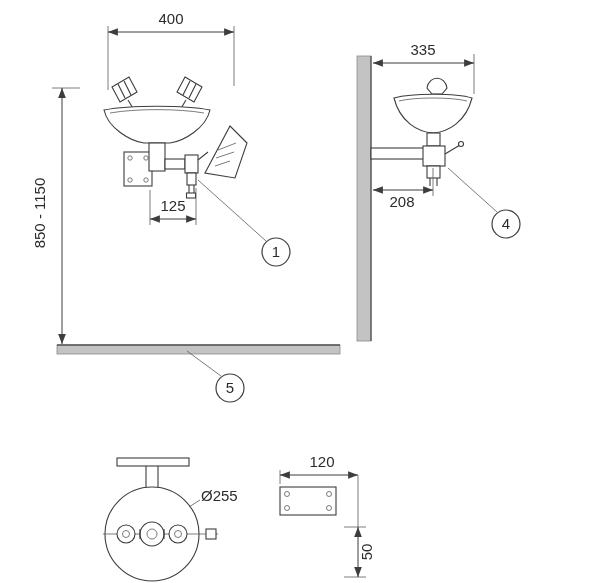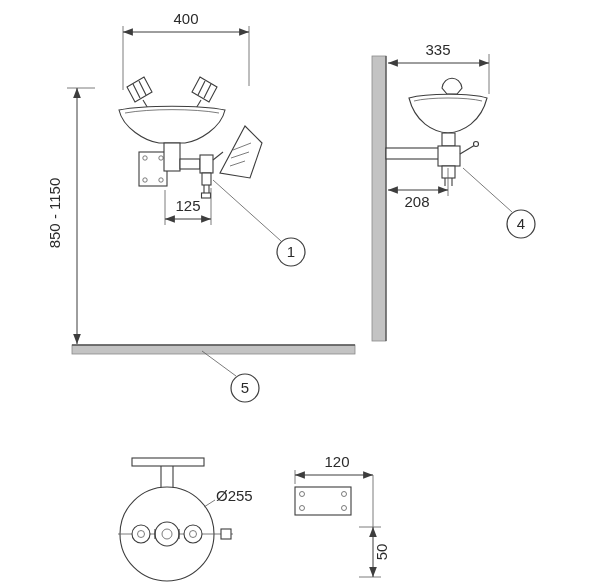--- a/index.html
+++ b/index.html
@@ -1,17 +1,17 @@
 <!DOCTYPE html>
 <html style="--line: #3d3d3d; --gray: #c3c3c3; --bg: #ffffff;"><head>
 <meta charset="utf-8">
 <style>
   :root { --line:#3d3d3d; --gray:#c3c3c3; --bg:#ffffff; }
   html,body { margin:0; padding:0; background:var(--bg); }
-  .canvas { width:521px; height:583px; position:relative; background:var(--bg); overflow:hidden;padding-left:15px; }
+  .canvas { width:521px; height:583px; position:relative; background:var(--bg); overflow:hidden; }
   svg { display:block; }
   .ln    { stroke:var(--line); stroke-width:1.1; fill:none; }
   .thin  { stroke:#5a5a5a; stroke-width:0.8; fill:none; }
   .fillw { fill:#ffffff; stroke:var(--line); stroke-width:1.1; }
   .gray  { fill:var(--gray); stroke:#8a8a8a; stroke-width:0.8; }
   .dark  { stroke:#555555; stroke-width:1.3; fill:none; }
   .dim   { stroke:var(--line); stroke-width:1; fill:none; }
   #arrowhead-path { fill:var(--line); }
   text.dimtxt { font-family:"Liberation Sans", sans-serif; font-size:15px; fill:#2b2b2b; }
   .callout-circle { fill:#ffffff; stroke:var(--line); stroke-width:1.2; }

